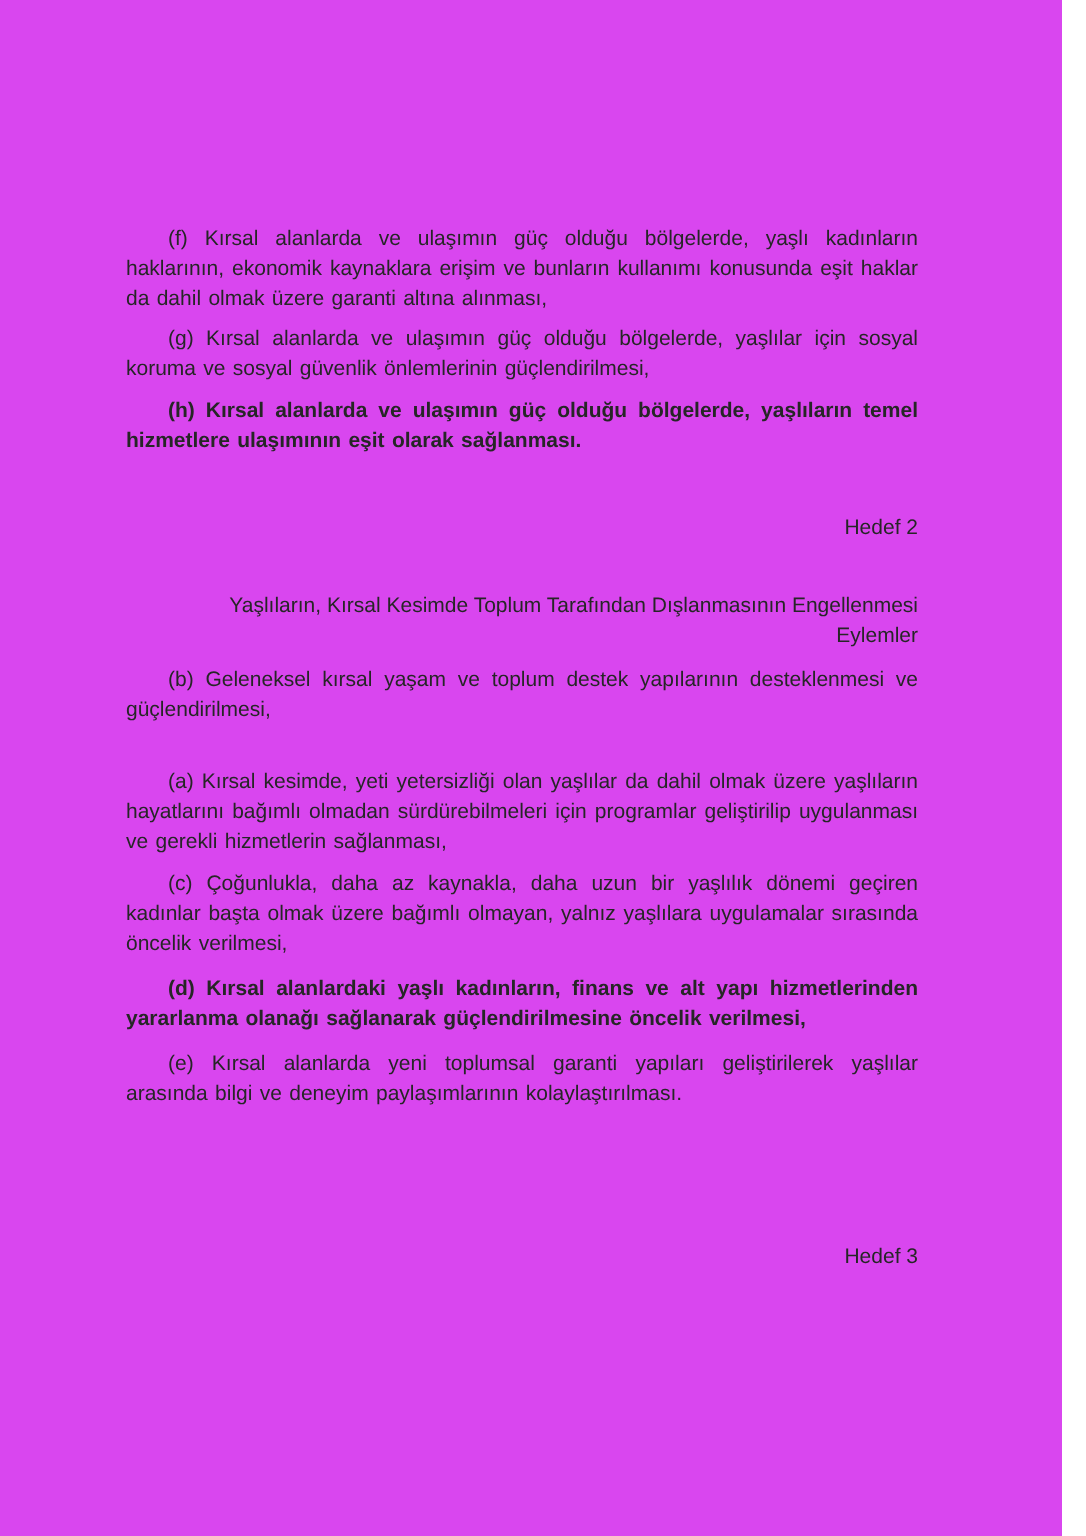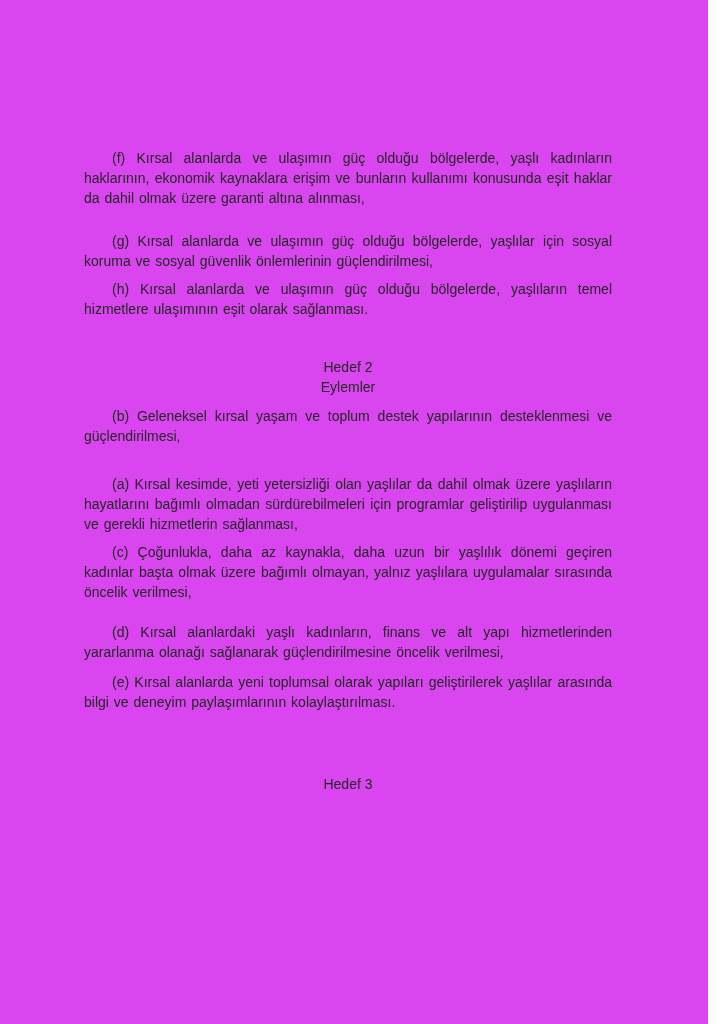--- a/index.html
+++ b/index.html
@@ -27,60 +27,61 @@
     font-size: 14px;
     line-height: 20px;
     color: #262626;
   }
   .para {
     text-align: justify;
     text-indent: 28px;
     word-spacing: 1px;
   }
   .heading {
-    text-align: center;
+    text-align: right;
     text-indent: 0;
   }
   
   .p-f      { margin-top: 0; }
-  .p-g      { margin-top: 23px; }
-  .p-h      { margin-top: 8px; }
+  .p-g      { margin-top: 7px; }
+  .p-h      { margin-top: 8px; font-weight: bold; }
   .h-hedef2 { margin-top: 38px; }
   .h-goal2  { margin-top: 32px; }
   .h-eylem  { }
   .p-a      { margin-top: 28px; }
   .p-b      { margin-top: 9px; }
   .p-c      { margin-top: 8px; }
-  .p-d      { margin-top: 20px; }
+  .p-d      { margin-top: 10px; font-weight: bold; }
   .p-e      { margin-top: 10px; }
-  .h-hedef3 { margin-top: 62px; }
+  .h-hedef3 { margin-top: 89px; }
 </style>
 </head>
 <body>
 
 <div class="page">
   <div class="content">
 
     <p class="para p-f">(f) Kırsal alanlarda ve ulaşımın güç olduğu bölgelerde, yaşlı kadınların haklarının, ekonomik kaynaklara erişim ve bunların kullanımı konusunda eşit haklar da dahil olmak üzere garanti altına alınması,</p>
 
     <p class="para p-g">(g) Kırsal alanlarda ve ulaşımın güç olduğu bölgelerde, yaşlılar için sosyal koruma ve sosyal güvenlik önlemlerinin güçlendirilmesi,</p>
 
     <p class="para p-h">(h) Kırsal alanlarda ve ulaşımın güç olduğu bölgelerde, yaşlıların temel hizmetlere ulaşımının eşit olarak sağlanması.</p>
 
     <p class="heading h-hedef2">Hedef 2</p>
 
+    <p class="heading h-goal2">Yaşlıların, Kırsal Kesimde Toplum Tarafından Dışlanmasının Engellenmesi</p>
 
     <p class="heading h-eylem">Eylemler</p>
 
     <p class="para p-b">(b) Geleneksel kırsal yaşam ve toplum destek yapılarının desteklenmesi ve güçlendirilmesi,</p>
 
     <p class="para p-a">(a) Kırsal kesimde, yeti yetersizliği olan yaşlılar da dahil olmak üzere yaşlıların hayatlarını bağımlı olmadan sürdürebilmeleri için programlar geliştirilip uygulanması ve gerekli hizmetlerin sağlanması,</p>
 
     <p class="para p-c">(c) Çoğunlukla, daha az kaynakla, daha uzun bir yaşlılık dönemi geçiren kadınlar başta olmak üzere bağımlı olmayan, yalnız yaşlılara uygulamalar sırasında öncelik verilmesi,</p>
 
     <p class="para p-d">(d) Kırsal alanlardaki yaşlı kadınların, finans ve alt yapı hizmetlerinden yararlanma olanağı sağlanarak güçlendirilmesine öncelik verilmesi,</p>
 
-    <p class="para p-e">(e) Kırsal alanlarda yeni toplumsal olarak yapıları geliştirilerek yaşlılar arasında bilgi ve deneyim paylaşımlarının kolaylaştırılması.</p>
+    <p class="para p-e">(e) Kırsal alanlarda yeni toplumsal garanti yapıları geliştirilerek yaşlılar arasında bilgi ve deneyim paylaşımlarının kolaylaştırılması.</p>
 
     <p class="heading h-hedef3">Hedef 3</p>
 
   </div>
 </div>
 
 </body></html>

